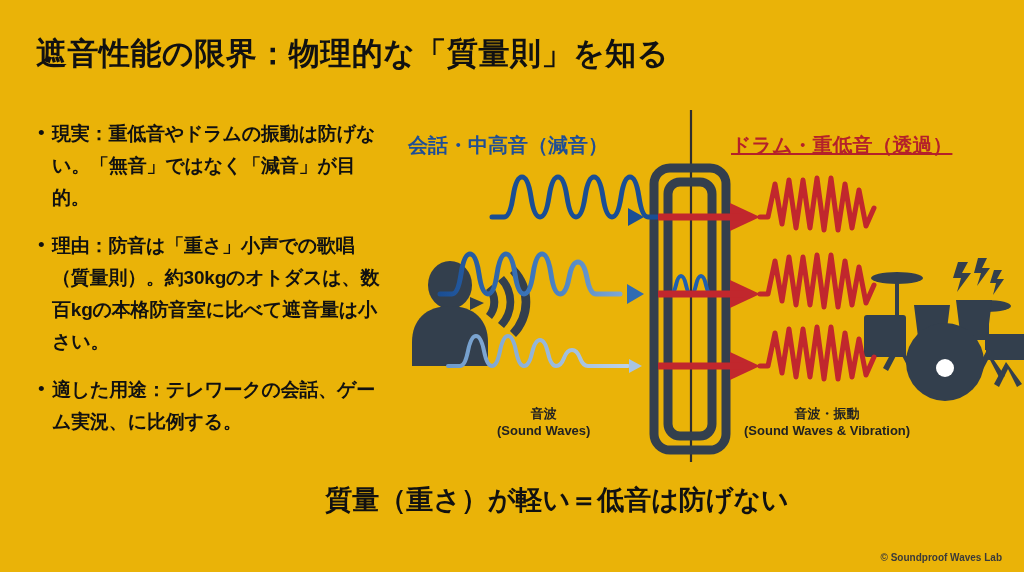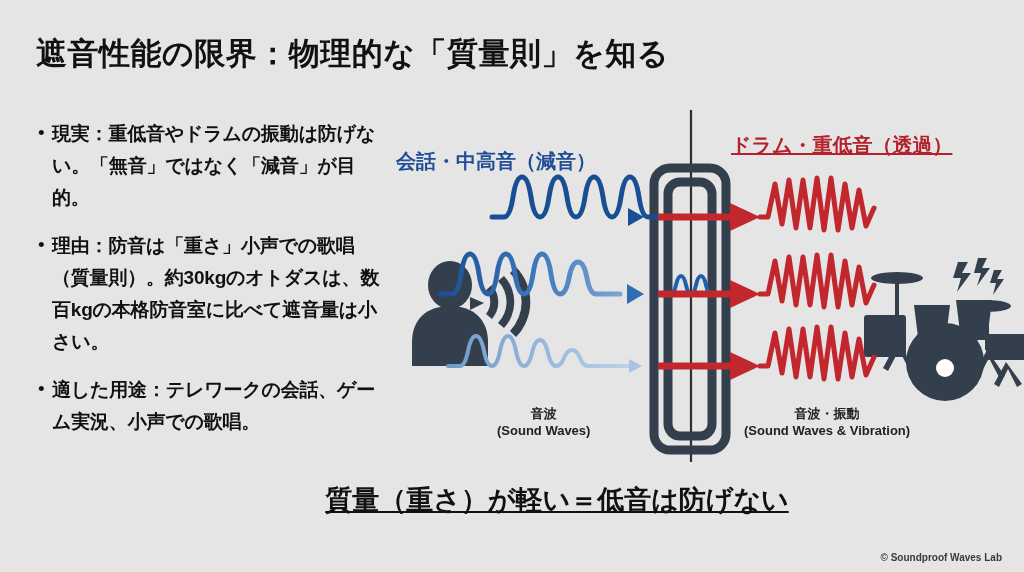--- a/index.html
+++ b/index.html
@@ -12,21 +12,21 @@
     height: 572px;
     overflow: hidden;
     font-family: "Liberation Sans", "DejaVu Sans", sans-serif;
     color: #1a1a1a;
     position: relative;
   }
 
   .slide {
     position: absolute;
     inset: 0;
-    background: #e5e5e5;
+    background: #eab308;
   }
 
   
   .title {
     position: absolute;
     left: 36px;
     top: 33px;
     font-size: 31px;
     font-weight: bold;
     letter-spacing: 0.5px;
@@ -75,21 +75,21 @@
     display: block;
   }
 
   
   .head-left, .head-right {
     position: absolute;
     font-size: 20px;
     font-weight: bold;
     white-space: nowrap;
   }
-  .head-left  { left: 396px; top: 132px; color: #1f4e96; margin-top: 16px; }
+  .head-left  { left: 408px; top: 132px; color: #1f4e96; }
   .head-right { left: 731px; top: 132px; color: #b4212a; text-decoration: underline; }
 
   
   .cap {
     position: absolute;
     text-align: center;
     font-size: 13px;
     line-height: 17px;
     font-weight: bold;
     color: #222;
@@ -104,21 +104,21 @@
   .bottom-line {
     position: absolute;
     left: 0;
     right: 0;
     top: 482px;
     text-align: center;
     font-size: 27px;
     font-weight: bold;
     color: #111;
   }
-  .bottom-line .inner { margin-left: 90px; text-decoration: underline; }
+  .bottom-line .inner { margin-left: 90px; }
 
   
   .footer {
     position: absolute;
     right: 22px;
     bottom: 9px;
     font-size: 10px;
     font-weight: bold;
     color: #3a3a3a;
     white-space: nowrap;
@@ -135,21 +135,21 @@
     <div class="bullet-item">
       <span class="bullet-dot">•</span>
       <span class="bullet-text">現実：重低音やドラムの振動は防げない。「無音」ではなく「減音」が目的。</span>
     </div>
     <div class="bullet-item">
       <span class="bullet-dot">•</span>
       <span class="bullet-text">理由：防音は「重さ」小声での歌唱（質量則）。約30kgのオトダスは、数百kgの本格防音室に比べて遮音量は小さい。</span>
     </div>
     <div class="bullet-item">
       <span class="bullet-dot">•</span>
-      <span class="bullet-text">適した用途：テレワークの会話、ゲーム実況、小声での歌唱。</span>
+      <span class="bullet-text">適した用途：テレワークの会話、ゲーム実況、に比例する。</span>
     </div>
   </div>
 
   <div class="head-left">会話・中高音（減音）</div>
   <div class="head-right">ドラム・重低音（透過）</div>
 
   <div class="diagram">
     <svg width="632" height="360" viewBox="0 0 632 360" xmlns="http://www.w3.org/2000/svg">
       <defs>
         <linearGradient id="fadeBlueMid" x1="0" y1="0" x2="1" y2="0">

